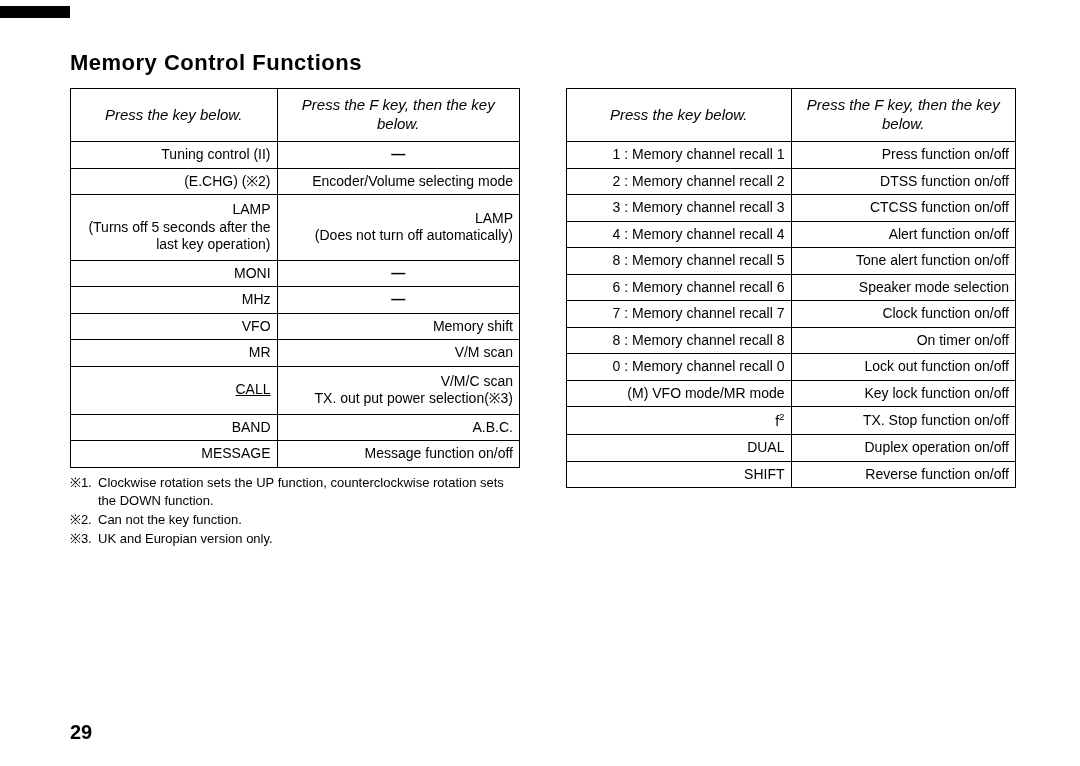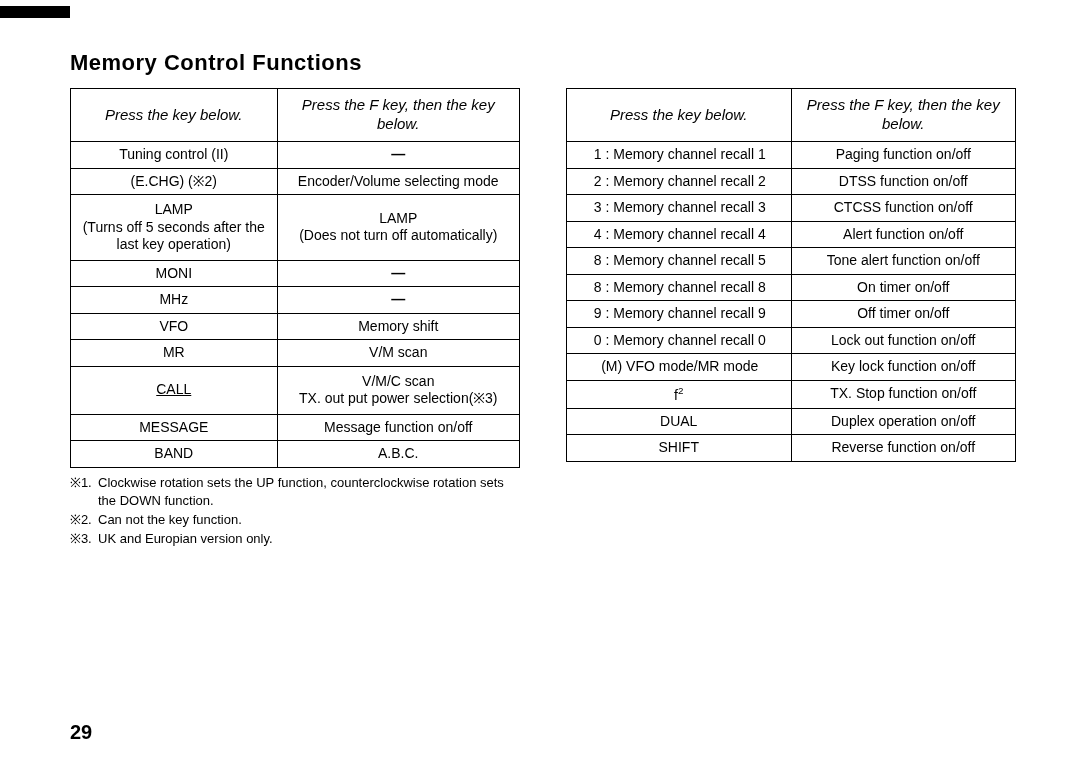--- a/index.html
+++ b/index.html
@@ -42,22 +42,22 @@
     padding: 4px 6px;
     vertical-align: middle;
     text-align: center;
     line-height: 1.25;
   }
   th {
     font-weight: normal;
     font-style: italic;
     font-size: 15px;
   }
-  .left-cell { text-align: center; padding-left: 8px; }
-  .center-cell { text-align: center; }
+  .left-cell { text-align: right; padding-left: 8px; }
+  .center-cell { text-align: right; }
   .dash { text-align: center; font-weight: bold; }
   .notes {
     font-size: 13px;
     margin-top: 6px;
     line-height: 1.45;
   }
   .note-row { display: flex; }
   .note-sym { flex: 0 0 28px; }
   .pagenum {
     position: absolute;
@@ -121,26 +121,26 @@
             </tr>
             <tr>
               <td class="center-cell">MR</td>
               <td class="center-cell">V/M scan</td>
             </tr>
             <tr>
               <td class="center-cell" style="padding: 6px; text-decoration: underline;">CALL</td>
               <td class="center-cell" style="padding: 6px;">V/M/C scan<br>TX. out put power selection(※3)</td>
             </tr>
             <tr>
+              <td class="center-cell">BAND</td>
+              <td class="center-cell">A.B.C.</td>
+            </tr>
+            <tr>
               <td class="center-cell">MESSAGE</td>
               <td class="center-cell">Message function on/off</td>
-            </tr>
-            <tr>
-              <td class="center-cell">BAND</td>
-              <td class="center-cell">A.B.C.</td>
             </tr>
           </tbody>
       </table>
 
       <div class="notes" id="notes-container">
           <div class="note-row">
             <div class="note-sym ref">※1.</div>
             <div>Clockwise rotation sets the UP function, counterclockwise rotation sets the DOWN function.</div>
           </div>
           <div class="note-row">
@@ -158,45 +158,49 @@
       <table>
         <thead class="tall">
           <tr>
             <th style="width:50%">Press the key below.</th>
             <th style="width:50%">Press the F key, then the key below.</th>
           </tr>
         </thead>
         <tbody id="tbody-right">
             <tr>
               <td class="left-cell">1 : Memory channel recall 1</td>
-              <td class="center-cell">Paging function on/off</td>
+              <td class="center-cell">Press function on/off</td>
             </tr>
             <tr>
               <td class="left-cell">2 : Memory channel recall 2</td>
               <td class="center-cell">DTSS function on/off</td>
             </tr>
             <tr>
               <td class="left-cell">3 : Memory channel recall 3</td>
               <td class="center-cell">CTCSS function on/off</td>
             </tr>
             <tr>
               <td class="left-cell">4 : Memory channel recall 4</td>
               <td class="center-cell">Alert function on/off</td>
             </tr>
             <tr>
               <td class="left-cell">8 : Memory channel recall 5</td>
               <td class="center-cell">Tone alert function on/off</td>
             </tr>
             <tr>
+              <td class="left-cell">6 : Memory channel recall 6</td>
+              <td class="center-cell">Speaker mode selection</td>
+            </tr>
+            <tr>
+              <td class="left-cell">7 : Memory channel recall 7</td>
+              <td class="center-cell">Clock function on/off</td>
+            </tr>
+            <tr>
               <td class="left-cell">8 : Memory channel recall 8</td>
               <td class="center-cell">On timer on/off</td>
-            </tr>
-            <tr>
-              <td class="left-cell">9 : Memory channel recall 9</td>
-              <td class="center-cell">Off timer on/off</td>
             </tr>
             <tr>
               <td class="left-cell">0 : Memory channel recall 0</td>
               <td class="center-cell">Lock out function on/off</td>
             </tr>
             <tr>
               <td class="left-cell">(M) VFO mode/MR mode</td>
               <td class="center-cell">Key lock function on/off</td>
             </tr>
             <tr>

